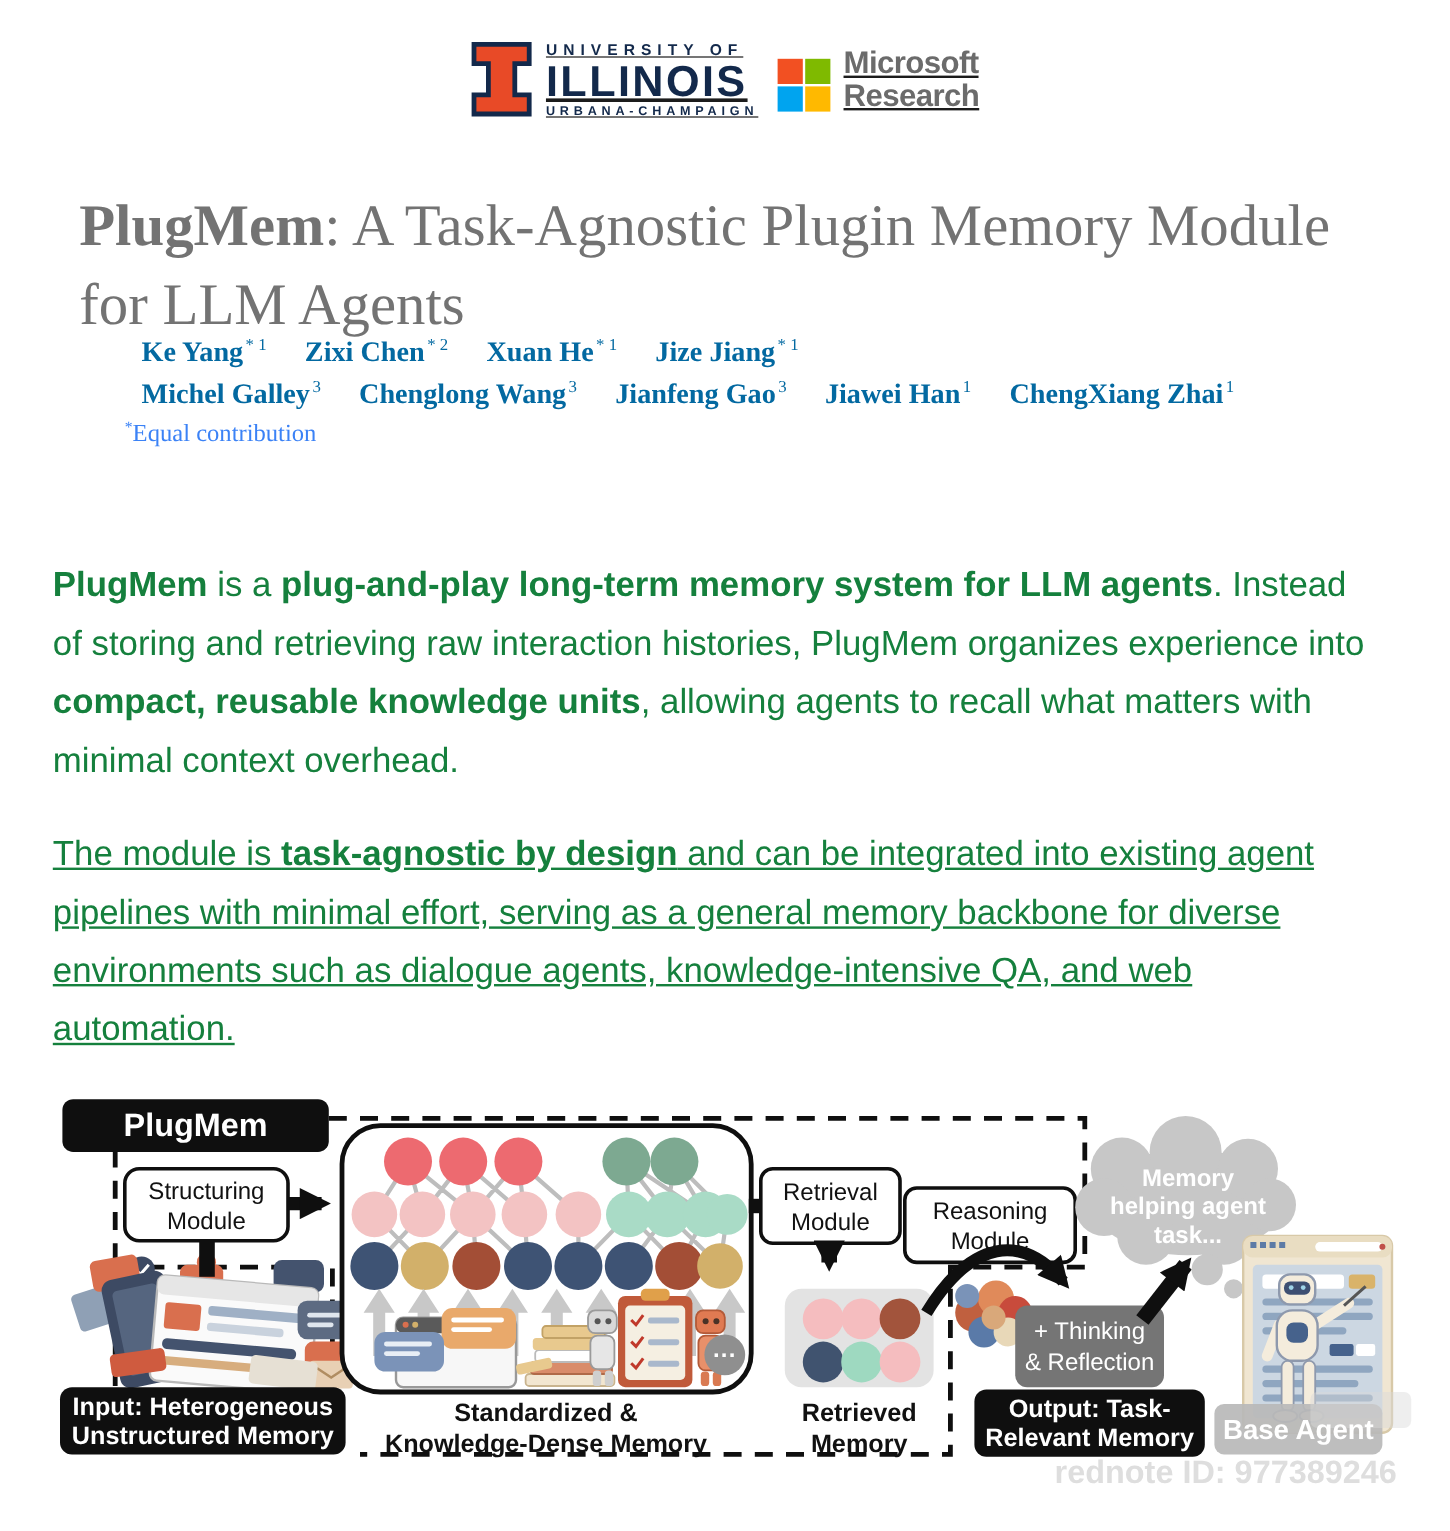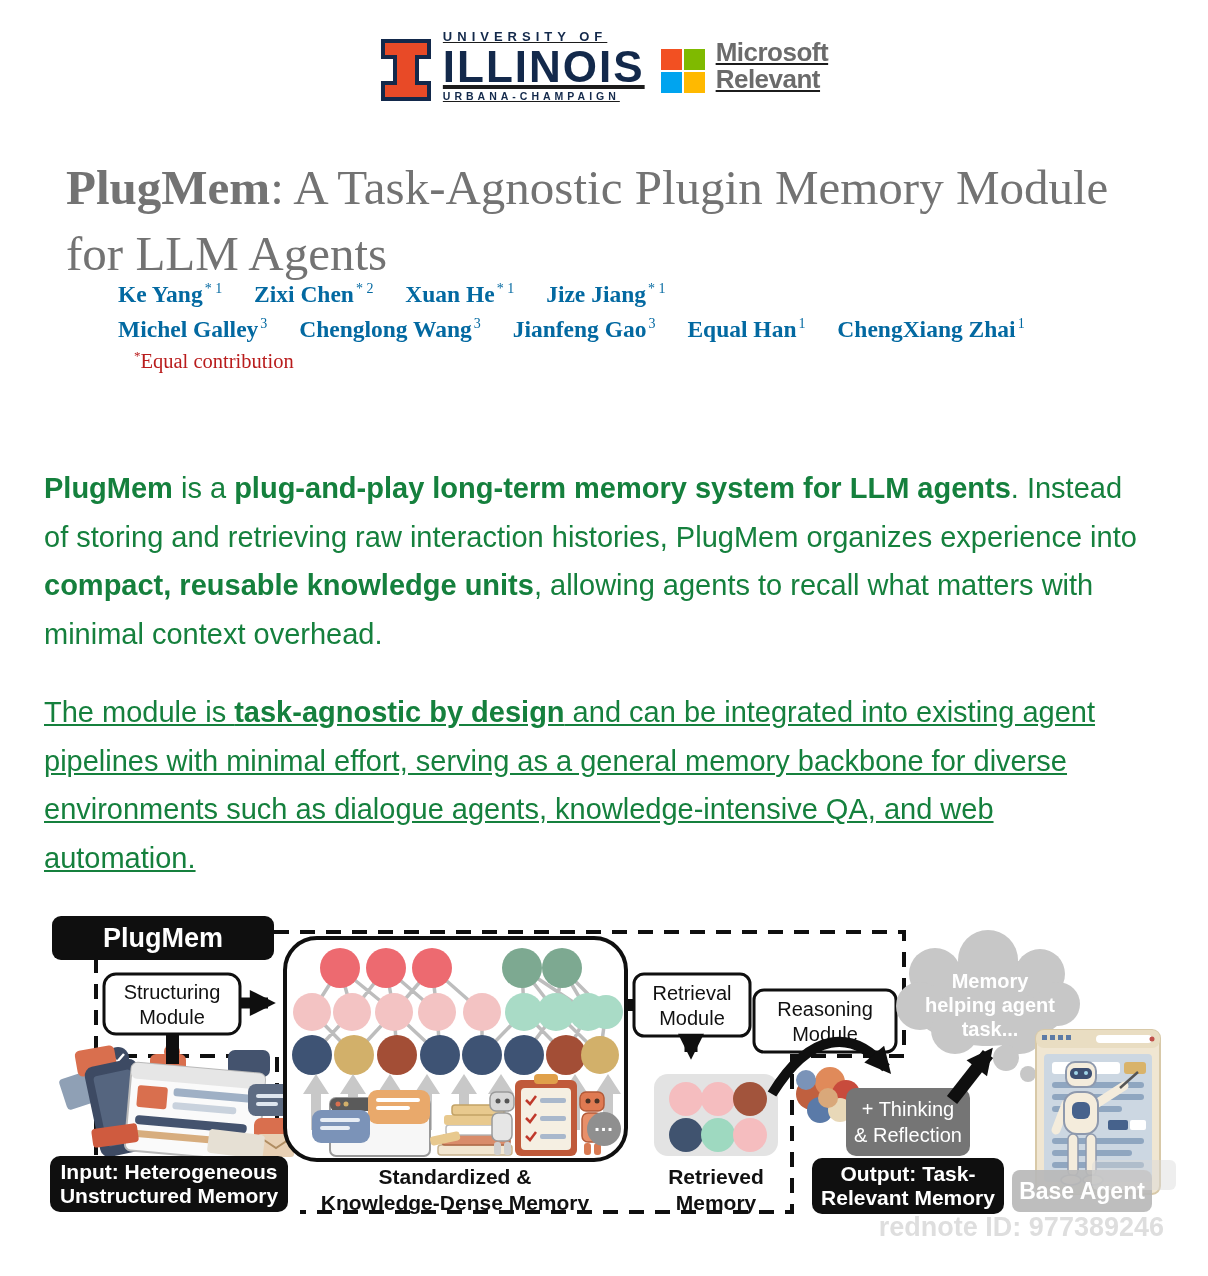--- a/index.html
+++ b/index.html
@@ -6,42 +6,42 @@
   body{width:1208px;height:1276px;position:relative;overflow:hidden;
        font-family:"Liberation Sans",sans-serif;color:#1c1c1c;}
   .page{position:absolute;inset:0;background:#fff;}
 
   
   .logos{position:absolute;top:24px;left:0;width:1208px;height:84px;
          display:flex;justify-content:center;align-items:center;gap:16px;}
   .logo-item{display:flex;align-items:flex-end;gap:11px;text-decoration:underline;}
   .uiuc-text{display:flex;flex-direction:column;line-height:1;color:#13294b;}
   .uiuc-l1{font-size:13px;font-weight:700;letter-spacing:5px;}
-  .uiuc-l2{font-size:44px;font-weight:800;letter-spacing:2px;margin:2px 0;}
+  .uiuc-l2{font-size:36px;font-weight:800;letter-spacing:2px;margin:2px 0;}
   .uiuc-l3{font-size:10.5px;font-weight:600;letter-spacing:4px;}
   .thu{display:flex;flex-direction:column;align-items:center;line-height:1;}
   .thu-calli{font-family:"Liberation Serif",serif;font-size:33px;font-weight:700;
              font-style:italic;color:#a83a99;letter-spacing:4px;}
   .thu-name{font-family:"Liberation Serif",serif;font-size:15px;color:#a83a99;margin-top:5px;}
   .ms-grid{display:grid;grid-template-columns:21px 21px;grid-template-rows:21px 21px;gap:2px;}
   .ms-grid div{width:21px;height:21px;}
   .ms-text{line-height:27px;font-size:26px;color:#6b6b6b;font-weight:600;letter-spacing:-0.5px;}
 
   
   .title{position:absolute;left:66px;top:122px;width:1070px;
          font-family:"Liberation Serif",serif;font-size:49px;line-height:66px;
          color:#737373;font-weight:400;}
   .title b{font-weight:700;}
   .authors{position:absolute;left:118px;top:274px;width:1000px;
            font-family:"Liberation Serif",serif;color:#0369a1;}
   .author-row{font-size:23.5px;font-weight:700;line-height:30px;}
   .author{margin-right:26px;white-space:nowrap;}
   .author sup{font-size:14px;font-weight:400;margin-left:2px;}
-  .footnotes{position:absolute;left:134px;top:342px;font-family:"Liberation Serif",serif;
-             font-size:20.5px;color:#b91c1c;line-height:27px;}
+  .footnotes{position:absolute;left:104px;top:342px;font-family:"Liberation Serif",serif;
+             font-size:20.5px;color:#3b82f6;line-height:27px;}
   .footnotes sup{font-size:13px;}
   .affil-item{margin-right:22px;white-space:nowrap;}
 
   
   .abstract{position:absolute;left:44px;width:1100px;font-size:29px;line-height:48.5px;
             color:#15803d;margin:0;}
   .abstract b{font-weight:700;}
   .p1{top:464px;}
   .p2{top:688px;text-decoration:underline;}
 
@@ -79,39 +79,39 @@
 
     <div class="logo-item">
       <div class="ms-grid">
         <div style="background:#f25022"></div>
         <div style="background:#7fba00"></div>
         <div style="background:#00a4ef"></div>
         <div style="background:#ffb900"></div>
       </div>
       <div class="ms-text">
         <div>Microsoft</div>
-        <div>Relevant</div>
+        <div>Research</div>
       </div>
     </div>
   </div>
 
   <h1 class="title"><b>PlugMem</b><span>: A Task-Agnostic Plugin Memory Module for LLM Agents</span></h1>
 
   <div class="authors">
     <div class="author-row">
       <span class="author"><span>Ke Yang</span><sup>* 1</sup></span>
       <span class="author"><span>Zixi Chen</span><sup>* 2</sup></span>
       <span class="author"><span>Xuan He</span><sup>* 1</sup></span>
       <span class="author"><span>Jize Jiang</span><sup>* 1</sup></span>
     </div>
     <div class="author-row">
       <span class="author"><span>Michel Galley</span><sup>3</sup></span>
       <span class="author"><span>Chenglong Wang</span><sup>3</sup></span>
       <span class="author"><span>Jianfeng Gao</span><sup>3</sup></span>
-      <span class="author"><span>Equal Han</span><sup>1</sup></span>
+      <span class="author"><span>Jiawei Han</span><sup>1</sup></span>
       <span class="author"><span>ChengXiang Zhai</span><sup>1</sup></span>
     </div>
   </div>
 
   <div class="footnotes">
     <div><sup>*</sup><span>Equal contribution</span></div>
   </div>
 
   <p class="abstract p1"><b>PlugMem</b><span> is a </span><b>plug-and-play long-term memory system for LLM agents</b><span>. Instead of storing and retrieving raw interaction histories, PlugMem organizes experience into </span><b>compact, reusable knowledge units</b><span>, allowing agents to recall what matters with minimal context overhead.</span></p>
 

